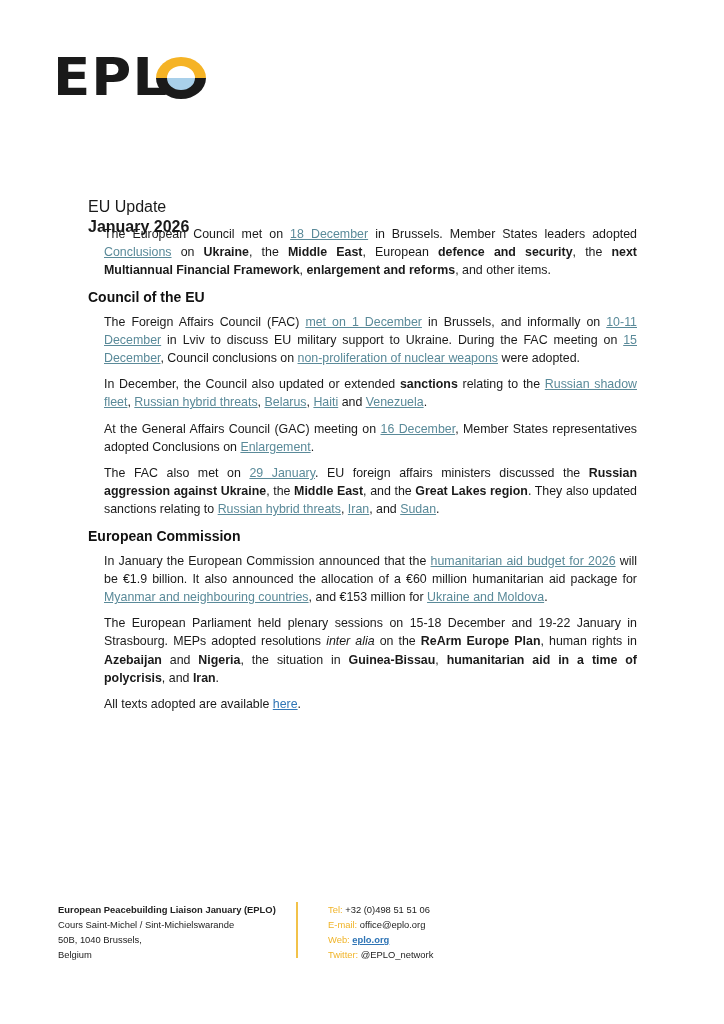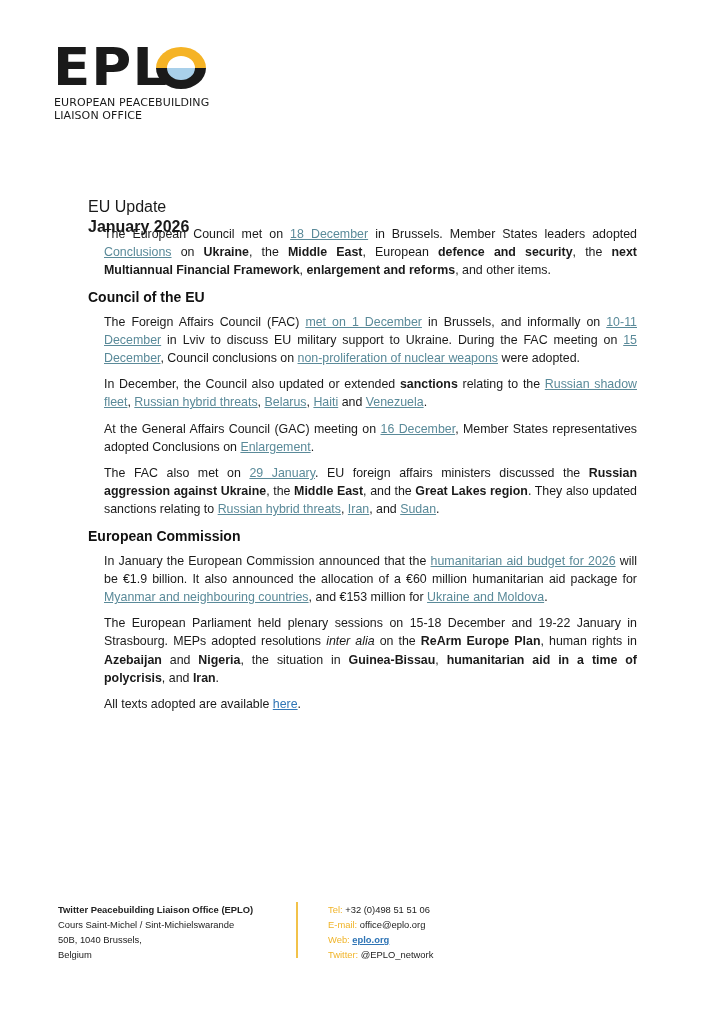--- a/index.html
+++ b/index.html
@@ -1,18 +1,18 @@
 <!DOCTYPE html>
 <html><head>
 <meta charset="utf-8">
 <style>
   html, body { margin: 0; padding: 0; background: #ffffff; }
   body { width: 724px; height: 1024px; position: relative; overflow: hidden;
          font-family: "Liberation Sans", "DejaVu Sans", sans-serif; color: #1a1a1a; }
-  .logo { position: absolute; left: 53px; top: 42px; width: 160px; height: 80px; }
+  .logo { position: absolute; left: 53px; top: 52px; width: 160px; height: 80px; }
   .logo-letters { position: absolute; left: 0; top: 2px; font-family: "DejaVu Sans", sans-serif;
     font-weight: bold; font-size: 52px; line-height: 46px; letter-spacing: 1px; color: #1a1a1a;
     transform: scaleX(1.05); transform-origin: left top; }
   .logo-o { position: absolute; left: 101px; top: 3px; width: 54px; height: 46px; }
   .logo-sub { position: absolute; left: 1px; top: 54px; font-family: "DejaVu Sans", sans-serif;
     font-size: 11px; line-height: 13px; color: #1a1a1a; letter-spacing: 0.1px; white-space: nowrap; }
   .title-block { position: absolute; left: 88px; top: 157px; margin-top: 40px; }
   .title-1 { font-size: 16px; line-height: 20px; color: #1a1a1a; }
   .title-2 { font-size: 16px; line-height: 20px; font-weight: bold; color: #1a1a1a; }
   .content { position: absolute; left: 88px; top: 225px; width: 549px; font-size: 12.4px; line-height: 18.2px; }
@@ -46,24 +46,20 @@
     </defs>
     <g clip-path="url(#topHalf)">
       <ellipse cx="27" cy="23" rx="25" ry="21" fill="#f5b325"></ellipse>
       <ellipse cx="27" cy="23" rx="14" ry="12" fill="#ffffff"></ellipse>
     </g>
     <g clip-path="url(#botHalf)">
       <ellipse cx="27" cy="23" rx="25" ry="21" fill="#1a1a1a"></ellipse>
       <ellipse cx="27" cy="23" rx="14" ry="12" fill="#a9d0ea"></ellipse>
     </g>
   </svg>
-  <div class="logo-sub">
-    <div>EUROPEAN PEACEBUILDING</div>
-    <div>LIAISON OFFICE</div>
-  </div>
 </div>
 
 <div class="title-block">
   <div class="title-1">EU Update</div>
   <div class="title-2">January 2026</div>
 </div>
 
 <div class="content" id="content">
     <div class="sec">
       <p><span>The European Council met on </span><a href="#">18 December</a><span> in Brussels. Member States leaders adopted </span><a href="#">Conclusions</a><span> on </span><strong>Ukraine</strong><span>, the </span><strong>Middle East</strong><span>, European </span><strong>defence and security</strong><span>, the </span><strong>next Multiannual Financial Framework</strong><span>, </span><strong>enlargement and reforms</strong><span>, and other items.</span></p>
@@ -80,21 +76,21 @@
       <p><span>In January the European Commission announced that the </span><a href="#">humanitarian aid budget for 2026</a><span> will be €1.9 billion. It also announced the allocation of a €60 million humanitarian aid package for </span><a href="#">Myanmar and neighbouring countries</a><span>, and €153 million for </span><a href="#">Ukraine and Moldova</a><span>.</span></p>
     </div>
     <div class="sec">
       <p><span>The European Parliament held plenary sessions on 15-18 December and 19-22 January in Strasbourg. MEPs adopted resolutions </span><em>inter alia</em><span> on the </span><strong>ReArm Europe Plan</strong><span>, human rights in </span><strong>Azebaijan</strong><span> and </span><strong>Nigeria</strong><span>, the situation in </span><strong>Guinea-Bissau</strong><span>, </span><strong>humanitarian aid in a time of polycrisis</strong><span>, and </span><strong>Iran</strong><span>.</span></p>
       <p class="left"><span>All texts adopted are available </span><a href="#" class="blue">here</a><span>.</span></p>
     </div>
   </div>
 
 <div class="footer">
   <div class="footer-left">
-    <div class="org">Twitter Peacebuilding Liaison Office (EPLO)</div>
+    <div class="org">European Peacebuilding Liaison January (EPLO)</div>
     <div>Cours Saint-Michel / Sint-Michielswarande</div>
     <div>50B, 1040 Brussels,</div>
     <div>Belgium</div>
   </div>
   <div class="footer-divider"></div>
   <div class="footer-right">
     <div><span class="lbl">Tel:</span><span> +32 (0)498 51 51 06</span></div>
     <div><span class="lbl">E-mail:</span><span> office@eplo.org</span></div>
     <div><span class="lbl">Web:</span> <a href="#">eplo.org</a></div>
     <div><span class="lbl">Twitter:</span><span> @EPLO_network</span></div>

